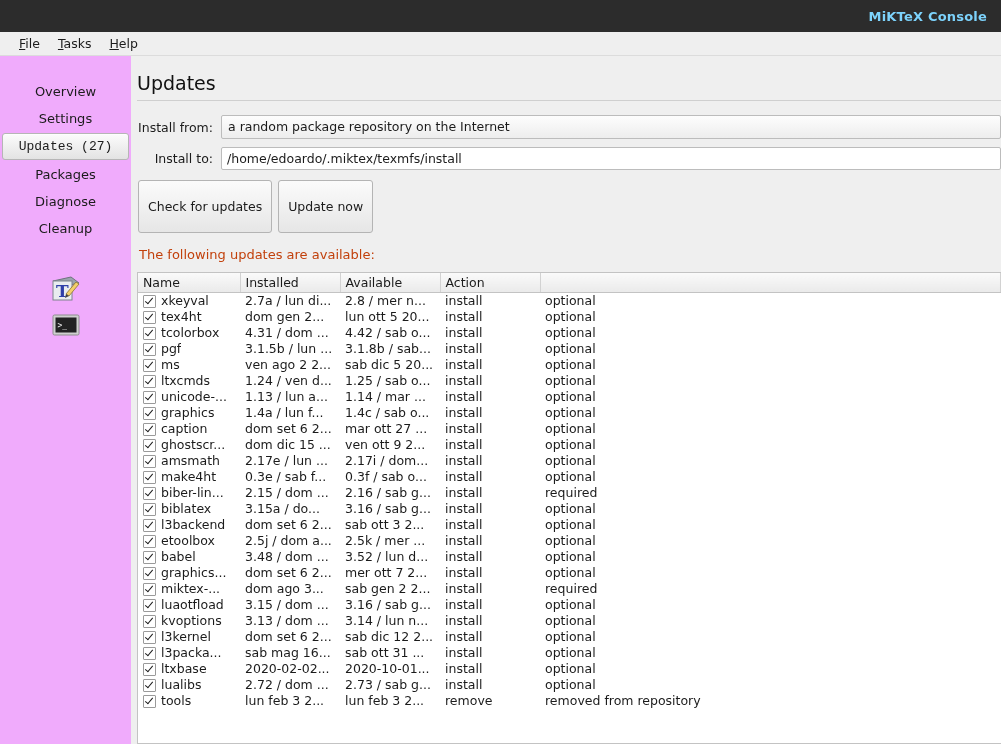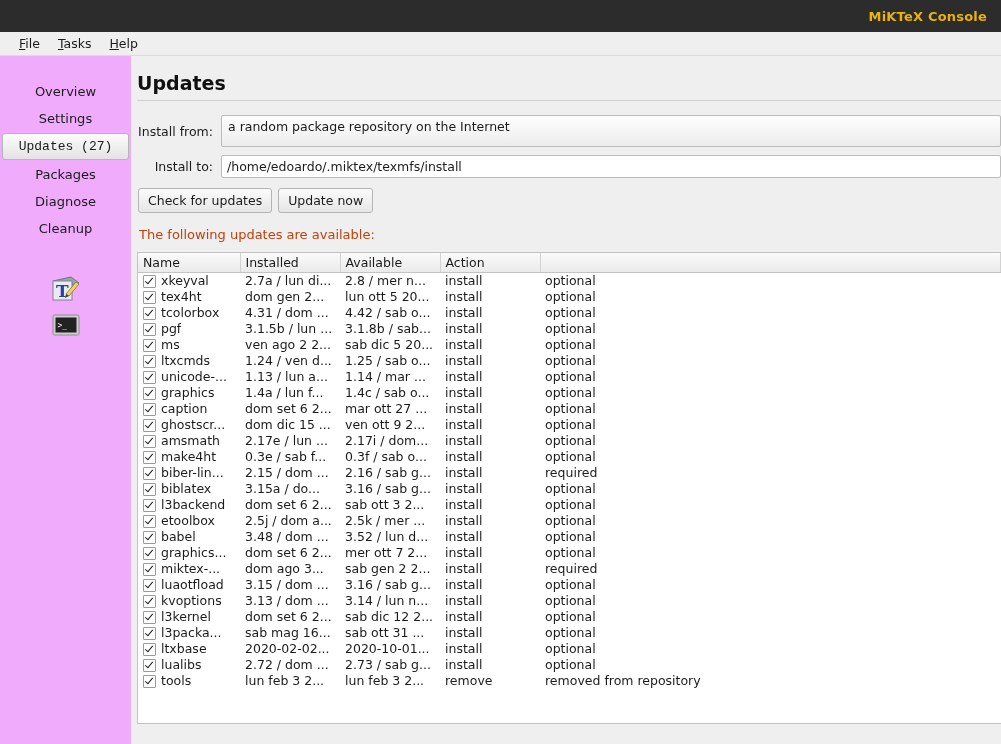--- a/index.html
+++ b/index.html
@@ -21,21 +21,21 @@
   .titlebar {
     height: 32px;
     background: #2c2c2c;
     display: flex;
     align-items: center;
     justify-content: flex-end;
     padding-right: 14px;
     box-sizing: border-box;
   }
   .titlebar-title {
-    color: #eab308;
+    color: #7dd3fc;
     font-size: 13px;
     font-weight: bold;
     letter-spacing: .2px;
   }
 
   
   .menubar {
     height: 24px;
     background: #efefef;
     display: flex;
@@ -101,21 +101,21 @@
 
   
   .main {
     flex: 1 1 auto;
     padding: 16px 0 0 6px;
     box-sizing: border-box;
     min-width: 0;
   }
   .page-title {
     font-size: 19px;
-    font-weight: bold;
+    font-weight: normal;
     color: #111;
     margin: 0 0 6px 0;
   }
   .title-rule {
     height: 1px;
     background: #cfcfcf;
     margin: 0 0 14px 0;
   }
 
   .form-row {
@@ -127,21 +127,21 @@
     width: 84px;
     flex: 0 0 84px;
     text-align: right;
     padding-right: 8px;
     font-size: 12.5px;
     color: #1b1b1b;
     box-sizing: border-box;
   }
   .combo {
     flex: 1 1 auto;
-    height: 32px;
+    height: 24px;
     line-height: 21px;
     background: linear-gradient(#fdfdfd, #ededed);
     border: 1px solid #bcbcbc;
     border-radius: 2px;
     padding: 0 6px;
     font-size: 12.5px;
     color: #1b1b1b;
     box-sizing: border-box;
     white-space: nowrap;
     overflow: hidden;
@@ -163,21 +163,21 @@
 
   .button-row {
     display: flex;
     gap: 6px;
     margin: 10px 0 0 1px;
   }
   .pushbutton {
     background: linear-gradient(#fbfbfb, #e6e6e6);
     border: 1px solid #b4b4b4;
     border-radius: 3px;
-    padding: 4px 9px;
+    padding: 18px 9px;
     font-size: 12.5px;
     color: #1b1b1b;
     cursor: default;
   }
 
   .hint-text {
     margin: 14px 12px 10px 2px;
     font-size: 13px;
     color: #c2410c;
   }

